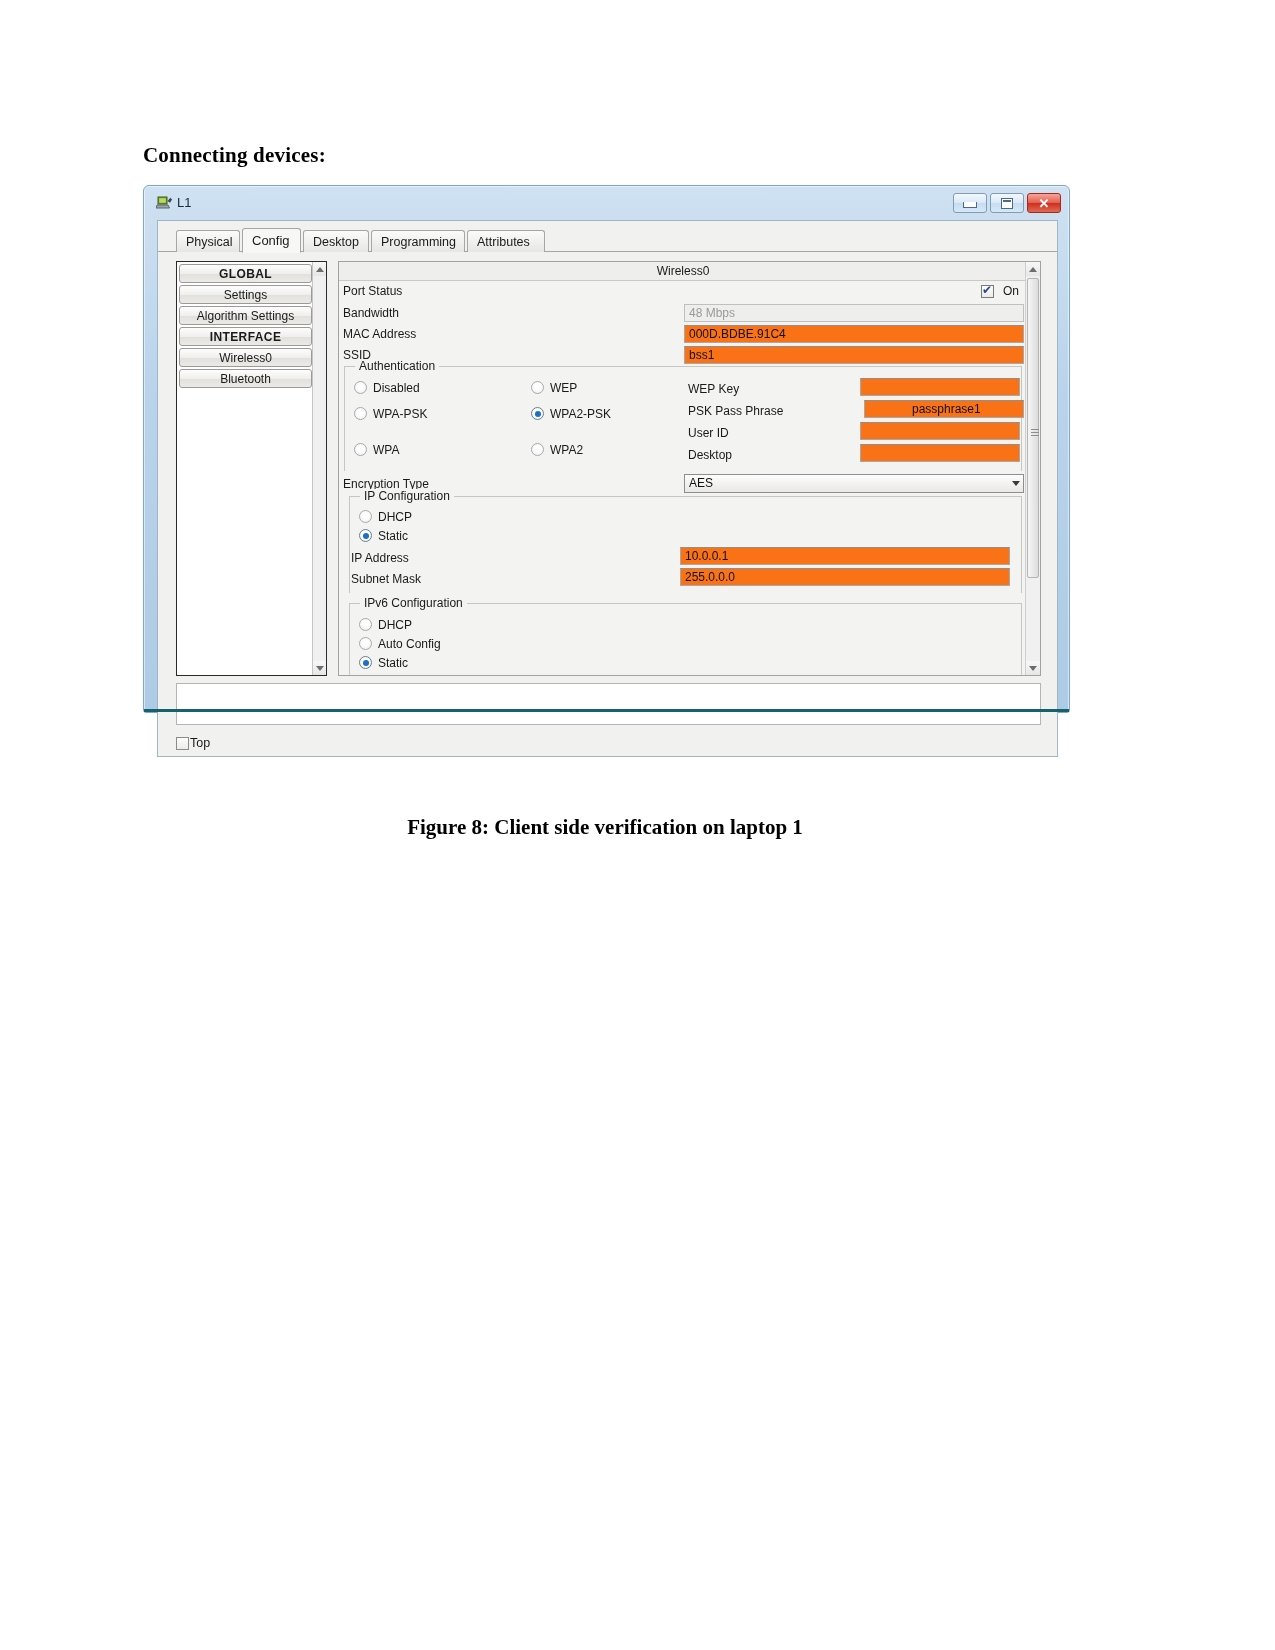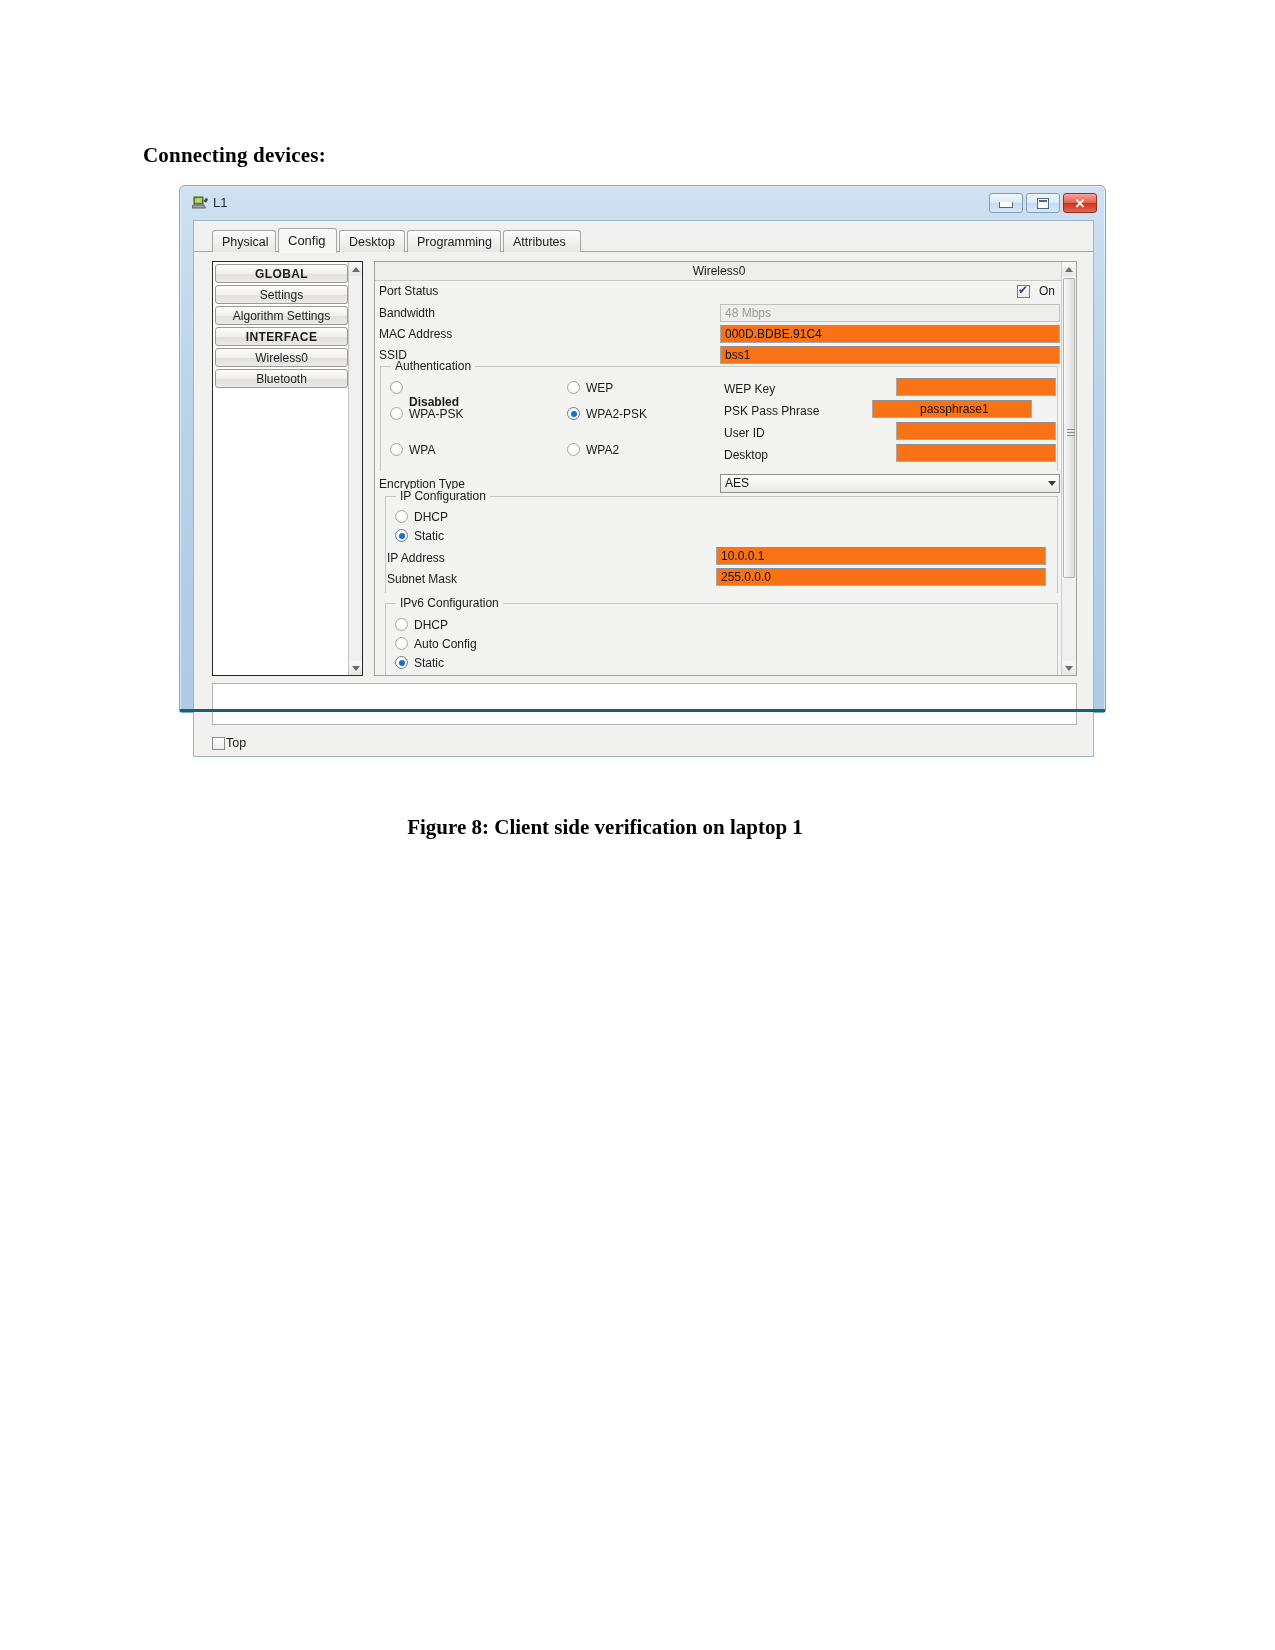--- a/index.html
+++ b/index.html
@@ -41,21 +41,20 @@
   
   .window {
     position: absolute;
     left: 143px; top: 185px;
     width: 927px; height: 528px;
     background: linear-gradient(to bottom, #cfe1f2 0%, #b9d3ea 40%, #aecbe5 100%);
     border: 1px solid #7ea6c7;
     border-radius: 6px 6px 3px 3px;
     box-shadow: 0 0 0 1px rgba(255,255,255,.5) inset;
     box-sizing: border-box;
-    margin-left: 36px;
   }
   .window::after{
     content:"";
     position:absolute; left:0; right:0; bottom:0; height:3px;
     background:#15626e;
   }
 
   .titlebar {
     position: absolute;
     left: 0; top: 0;
@@ -472,42 +471,42 @@
 
           <div class="row">
             <span class="lbl">SSID</span>
             <span class="field" style="left:345px; width:340px; top:1px;">bss1</span>
           </div>
 
           <div class="group" style="left:5px; top:85px; width:678px; height:105px;">
             <span class="group-title">Authentication</span>
 
             <span class="radio" style="left:9px;  top:14px;"></span>
-            <span class="rlabel" style="left:28px; top:28px;font-weight:bold;">Disabled</span>
+            <span class="rlabel" style="left:28px; top:14px;">Disabled</span>
 
             <span class="radio" style="left:9px;  top:40px;"></span>
             <span class="rlabel" style="left:28px; top:40px;">WPA-PSK</span>
 
             <span class="radio" style="left:9px;  top:76px;"></span>
             <span class="rlabel" style="left:28px; top:76px;">WPA</span>
 
             <span class="radio" style="left:186px; top:14px;"></span>
             <span class="rlabel" style="left:205px; top:14px;">WEP</span>
 
             <span class="radio on" style="left:186px; top:40px;"></span>
             <span class="rlabel" style="left:205px; top:40px;">WPA2-PSK</span>
 
             <span class="radio" style="left:186px; top:76px;"></span>
             <span class="rlabel" style="left:205px; top:76px;">WPA2</span>
 
             <span class="rlabel" style="left:343px; top:15px;">WEP Key</span>
             <span class="field" style="left:515px; top:11px; width:160px;"></span>
 
             <span class="rlabel" style="left:343px; top:37px;">PSK Pass Phrase</span>
-            <span class="field" style="left:491px; top:33px; width:160px;padding-left:47px;">passphrase1</span>
+            <span class="field" style="left:519px; top:33px; width:160px;padding-left:47px;">passphrase1</span>
 
             <span class="rlabel" style="left:343px; top:59px;">User ID</span>
             <span class="field" style="left:515px; top:55px; width:160px;"></span>
 
             <span class="rlabel" style="left:343px; top:81px;">Desktop</span>
             <span class="field" style="left:515px; top:77px; width:160px;"></span>
           </div>
 
           <div class="row" style="position:absolute; top:193px; left:0; width:688px;">
             <span class="lbl">Encryption Type</span>

